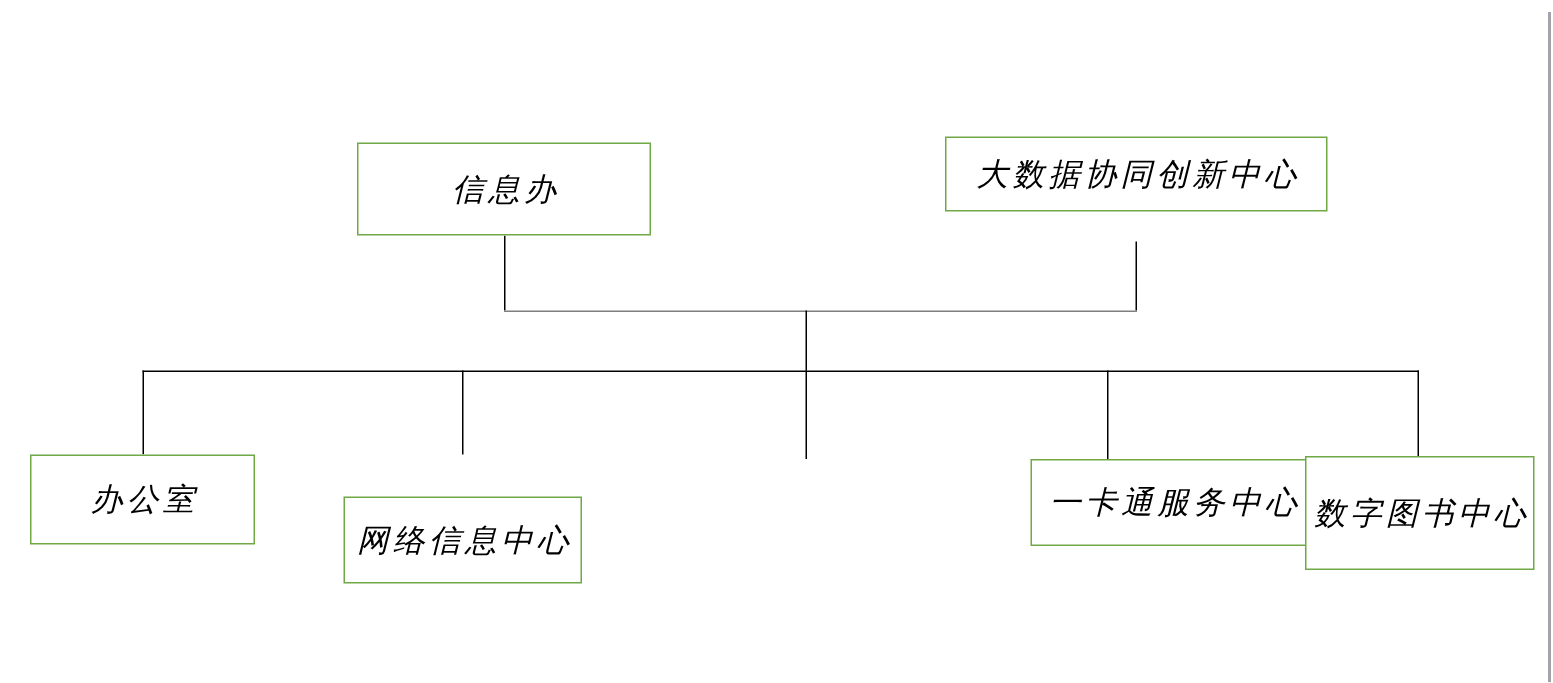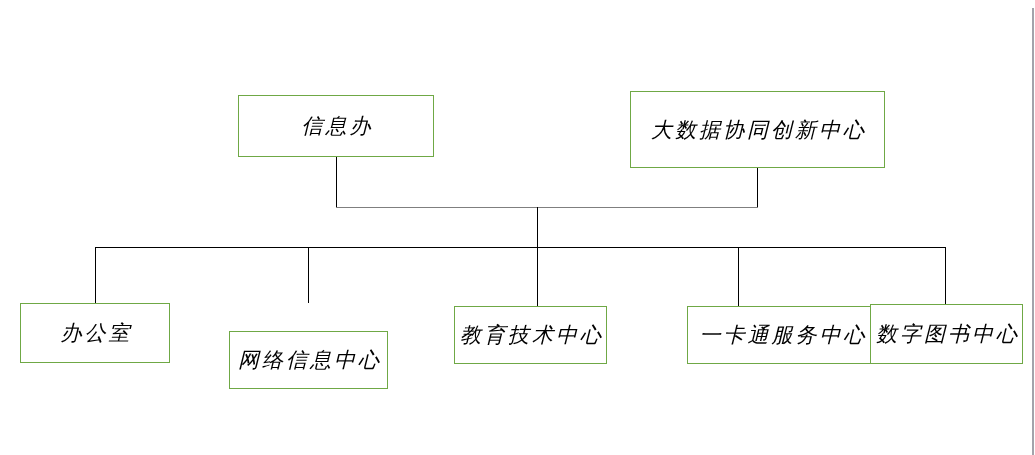--- a/index.html
+++ b/index.html
@@ -45,35 +45,32 @@
   <div class="line h" style="left:95px;top:247px;width:851px;"></div>
   <div class="line v" style="left:95px;top:247px;height:56px;"></div>
   <div class="line v" style="left:308px;top:247px;height:56px;"></div>
   <div class="line v" style="left:537px;top:247px;height:59px;"></div>
   <div class="line v" style="left:738px;top:247px;height:59px;"></div>
   <div class="line v" style="left:945px;top:247px;height:57px;"></div>
 
   <div class="node" style="left:238px;top:95px;width:196px;height:62px;">
     <span>信息办</span>
   </div>
-  <div class="node" style="left:630px;top:91px;width:255px;height:77px;">
+  <div class="node" style="left:630px;top:91px;width:255px;height:50px;">
     <span>大数据协同创新中心</span>
   </div>
 
   <div class="node" style="left:20px;top:303px;width:150px;height:60px;">
     <span>办公室</span>
   </div>
   <div class="node" style="left:229px;top:303px;width:159px;height:58px;margin-top:28px;">
     <span>网络信息中心</span>
   </div>
-  <div class="node" style="left:454px;top:306px;width:153px;height:58px;">
-    <span>教育技术中心</span>
-  </div>
   <div class="node" style="left:687px;top:306px;width:190px;height:58px;">
     <span>一卡通服务中心</span>
   </div>
-  <div class="node" style="left:870px;top:304px;width:153px;height:60px;">
+  <div class="node" style="left:870px;top:304px;width:153px;height:76px;">
     <span>数字图书中心</span>
   </div>
 
   <div class="edge-line" style="left:1032px;top:8px;height:447px;"></div>
 
 </div>
 
 </body></html>

